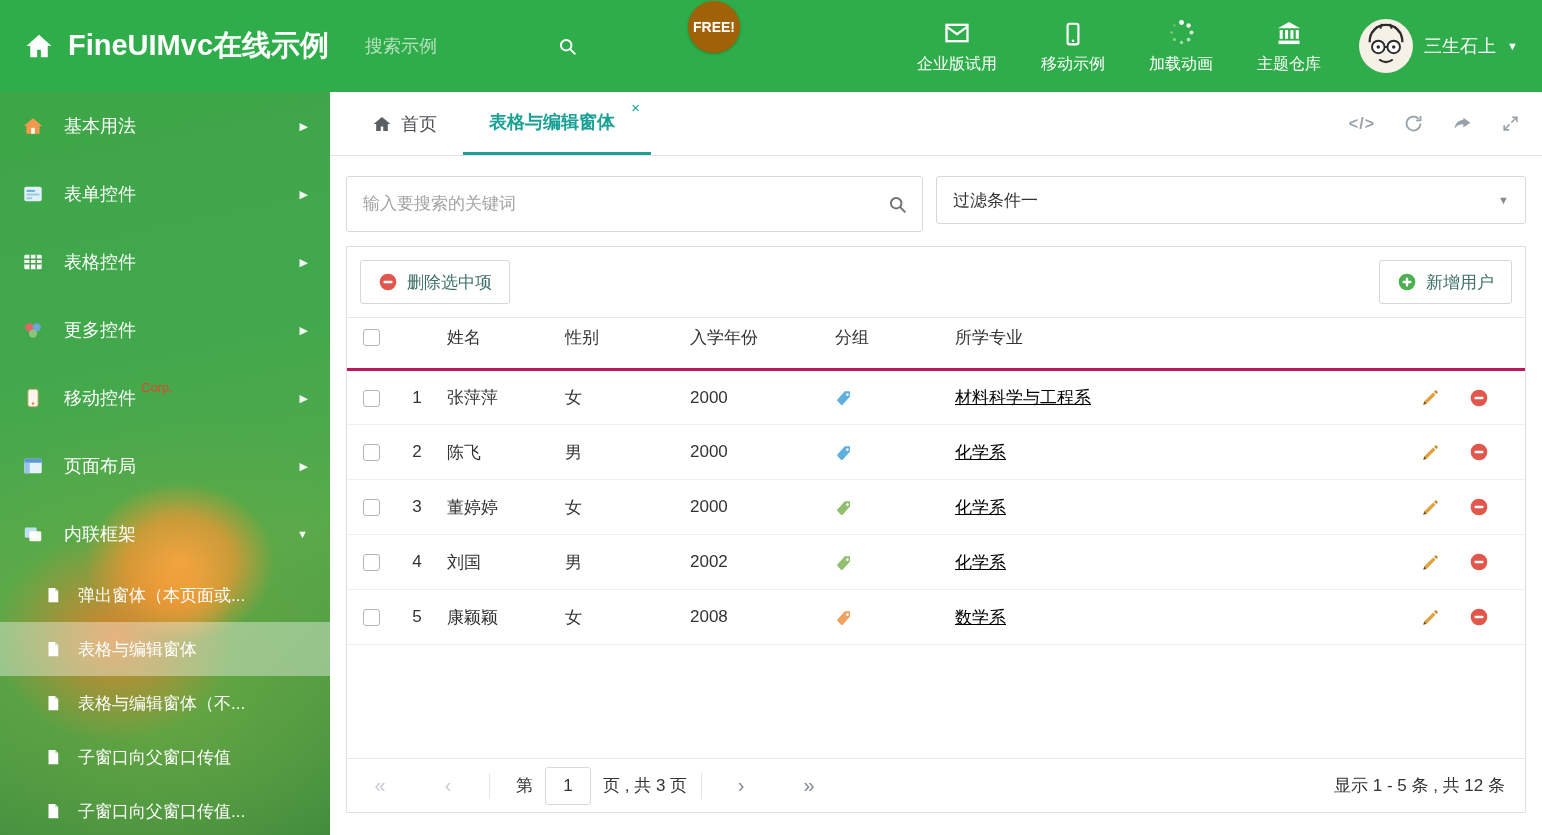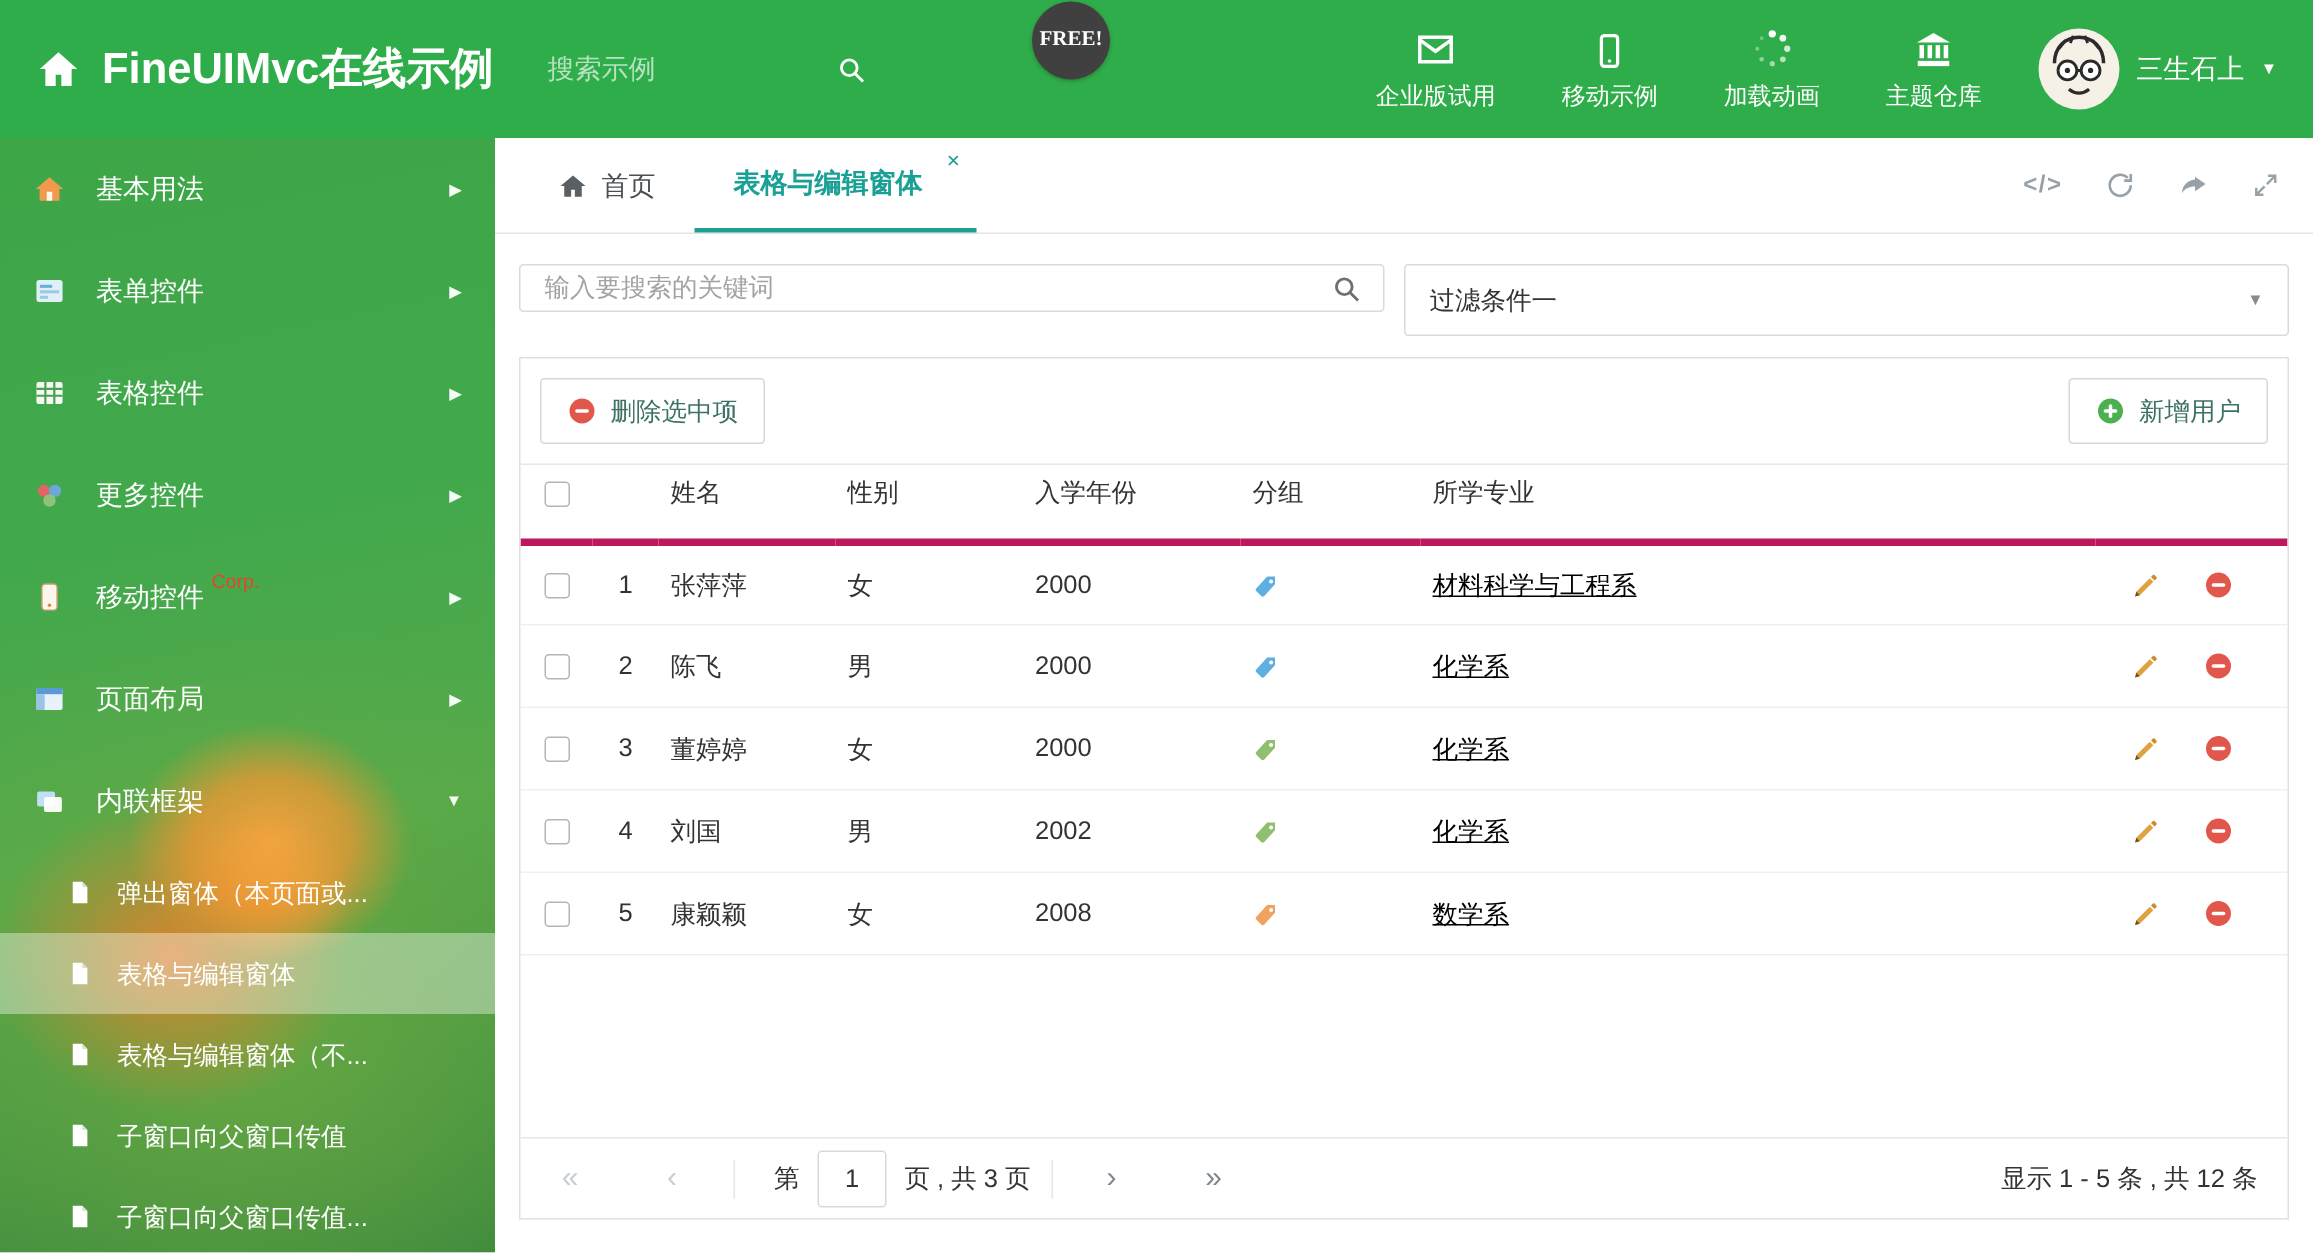--- a/index.html
+++ b/index.html
@@ -13,21 +13,21 @@
   body{width:1542px;height:835px;overflow:hidden;font-family:"Liberation Sans","DejaVu Sans",sans-serif;background:#fff;}
   .page{width:1542px;height:835px;display:grid;grid-template-columns:330px 1fr;grid-template-rows:92px 1fr;overflow:hidden;}
 
   
   .topbar{grid-column:1/3;background:var(--green);display:flex;align-items:center;padding:0 24px;position:relative;color:#fff;}
   .brand{display:flex;align-items:center;gap:14px;justify-content:center;}
   .brand h1{font-size:29px;margin:0;font-weight:bold;color:#fff;white-space:nowrap;}
   .top-search{margin-left:34px;width:215px;display:flex;align-items:center;}
   .top-search input{flex:1;background:transparent;border:none;outline:none;color:#fff;font-size:18px;min-width:0;}
   .top-search input::placeholder{color:rgba(255,255,255,.65);}
-  .free-badge{position:absolute;left:688px;top:1px;width:52px;height:52px;border-radius:50%;background:#404040;color:#fff;font-size:14px;font-weight:bold;display:flex;align-items:center;justify-content:center;box-shadow:0 1px 3px rgba(0,0,0,.25);font-family:Liberation Serif, serif;}
+  .free-badge{position:absolute;left:688px;top:1px;width:52px;height:52px;border-radius:50%;background:#a16207;color:#fff;font-size:14px;font-weight:bold;display:flex;align-items:center;justify-content:center;box-shadow:0 1px 3px rgba(0,0,0,.25);}
   .topnav{margin-left:auto;display:flex;gap:44px;margin-right:38px;}
   .topnav-item{display:flex;flex-direction:column;align-items:center;gap:7px;cursor:pointer;}
   .topnav-item .nav-ic{height:30px;display:flex;align-items:flex-end;}
   .topnav-item .nav-lbl{font-size:16px;color:#fff;white-space:nowrap;}
   .userbox{display:flex;align-items:center;gap:11px;cursor:pointer;}
   .avatar{width:54px;height:54px;border-radius:50%;overflow:hidden;background:#f6f1e7;flex:none;}
   .user-name{font-size:18px;color:#fff;white-space:nowrap;}
   .caret{font-size:11px;color:#fff;}
 
   
@@ -53,32 +53,32 @@
   .main{grid-row:2;background:#fff;display:flex;flex-direction:column;min-width:0;overflow:hidden;border-radius:21px;}
   .tabbar{height:64px;border-bottom:1px solid #e4e4e4;display:flex;align-items:stretch;padding-left:16px;padding-right:22px;flex:none;}
   .tab{display:flex;align-items:center;gap:9px;padding:0 26px;font-size:18px;color:#4a4f54;cursor:pointer;position:relative;}
   .tab.active{color:var(--teal);border-bottom:3px solid var(--teal);font-weight:bold;padding-right:36px;}
   .tab-close{position:absolute;top:7px;right:11px;font-size:15px;color:var(--teal);font-weight:normal;cursor:pointer;}
   .tab-tools{margin-left:auto;display:flex;align-items:center;gap:28px;color:#98a1a8;}
   .code-ic{font-size:16px;font-weight:bold;letter-spacing:1px;cursor:pointer;}
   .tool-ic{cursor:pointer;display:flex;}
 
   .filters{display:flex;gap:13px;margin:20px 16px 14px;flex:none;}
-  .search-box{flex:0 0 577px;height:32px;border:1px solid #d9d9d9;border-radius:3px;display:flex;align-items:center;padding:0 14px;}
+  .search-box{flex:0 0 577px;height:56px;border:1px solid #d9d9d9;border-radius:3px;display:flex;align-items:center;padding:0 14px;}
   .search-box input{flex:1;border:none;outline:none;font-size:17px;color:#333;min-width:0;}
   .search-box input::placeholder{color:#a3a3a3;}
   .select-box{flex:1;height:48px;border:1px solid #d9d9d9;border-radius:3px;display:flex;align-items:center;padding:0 16px;font-size:17px;color:#333;cursor:pointer;}
   .select-caret{margin-left:auto;font-size:11px;color:#8a8a8a;}
 
   .panel{flex:1;margin:0 16px 22px;border:1px solid #dfdfdf;display:flex;flex-direction:column;min-height:0;overflow:hidden;}
   .panel-toolbar{display:flex;justify-content:space-between;align-items:center;padding:13px 13px;flex:none;}
   .btn{display:inline-flex;align-items:center;gap:9px;height:44px;padding:0 17px;border:1px solid #d6d6d6;border-radius:3px;background:#fff;font-size:17px;color:#3d7166;cursor:pointer;font-family:inherit;}
 
   table.grid{width:100%;border-collapse:collapse;font-size:17px;color:var(--txt);flex:none;}
-  table.grid th{height:52px;border-top:1px solid #e8e8e8;border-bottom:5px solid #be185d;font-weight:normal;text-align:left;padding:0 0 12px 8px;color:#333;}
+  table.grid th{height:52px;border-top:1px solid #e8e8e8;border-bottom:3px solid #be185d;font-weight:normal;text-align:left;padding:0 0 12px 8px;color:#333;}
   table.grid td{height:55px;border-bottom:1px solid #efefef;padding:0 0 0 8px;}
   .c-cb{width:48px;padding-left:16px !important;}
   .c-num{width:44px;text-align:center;padding-left:0 !important;}
   .c-name{width:118px;}
   .c-gender{width:125px;}
   .c-year{width:145px;}
   .c-group{width:120px;}
   .c-actions{width:128px;text-align:right;padding-right:36px !important;}
   .cb{appearance:none;-webkit-appearance:none;width:17px;height:17px;border:1px solid #b5b5b5;border-radius:3px;background:#fff;margin:0;cursor:pointer;display:inline-block;vertical-align:middle;}
   .tag{display:inline-flex;vertical-align:middle;}

